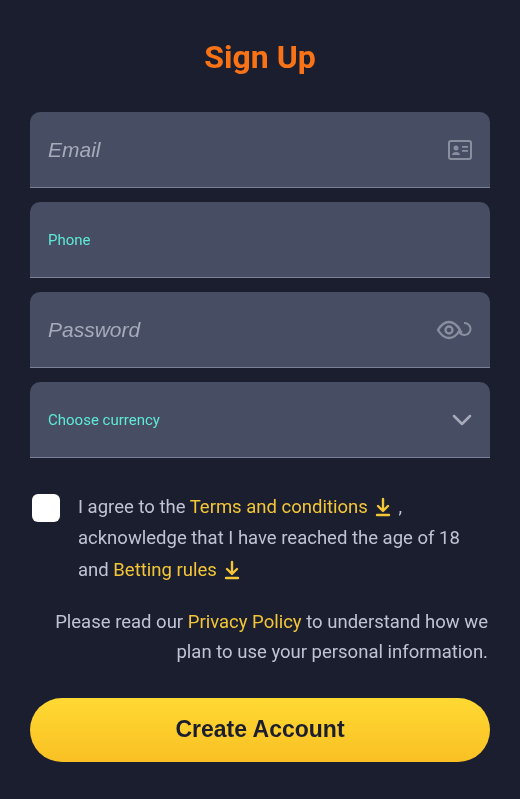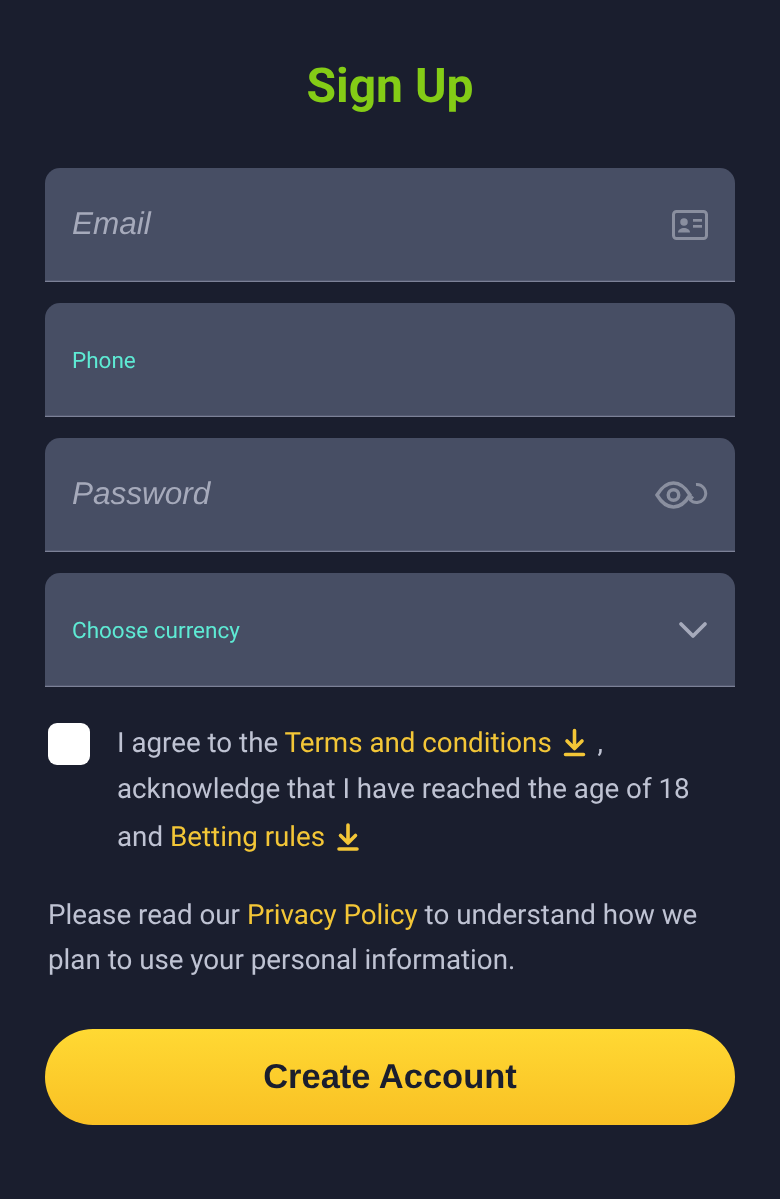--- a/index.html
+++ b/index.html
@@ -13,21 +13,21 @@
       background: #1a1e2e;
       font-family: -apple-system, BlinkMacSystemFont, "Segoe UI", Roboto, Arial, sans-serif;
       color: #fff;
       padding: 30px;
       overflow: hidden;
     }
     .title {
       text-align: center;
       font-size: 32px;
       font-weight: 700;
-      color: #84cc16;
+      color: #f97316;
       margin-bottom: 36px;
       margin-top: 8px;
     }
     .form {
       display: flex;
       flex-direction: column;
       gap: 14px;
     }
     .field {
       background: #474e64;
@@ -79,21 +79,21 @@
       top: 50%;
       transform: translateY(-50%);
       color: #8a8f9f;
       display: flex;
       align-items: center;
     }
     .consent-row {
       display: flex;
       align-items: flex-start;
       gap: 18px;
-      margin-top: 22px;
+      margin-top: 34px;
       padding: 0 2px;
     }
     .checkbox {
       width: 28px;
       height: 28px;
       background: #fff;
       border-radius: 6px;
       flex-shrink: 0;
       margin-top: 2px;
       cursor: pointer;
@@ -115,20 +115,21 @@
       color: #f3c637;
       position: relative;
       top: 4px;
     }
     .privacy-text {
       font-size: 18.5px;
       line-height: 1.6;
       color: #bfc3d3;
       margin-top: 22px;
       padding: 0 2px;
+      text-align: right;
     }
     .privacy-text .link {
       color: #f3c637;
       cursor: pointer;
     }
     .submit-btn {
       margin-top: 30px;
       width: 100%;
       height: 64px;
       background: linear-gradient(180deg, #ffd933 0%, #f9c024 100%);

